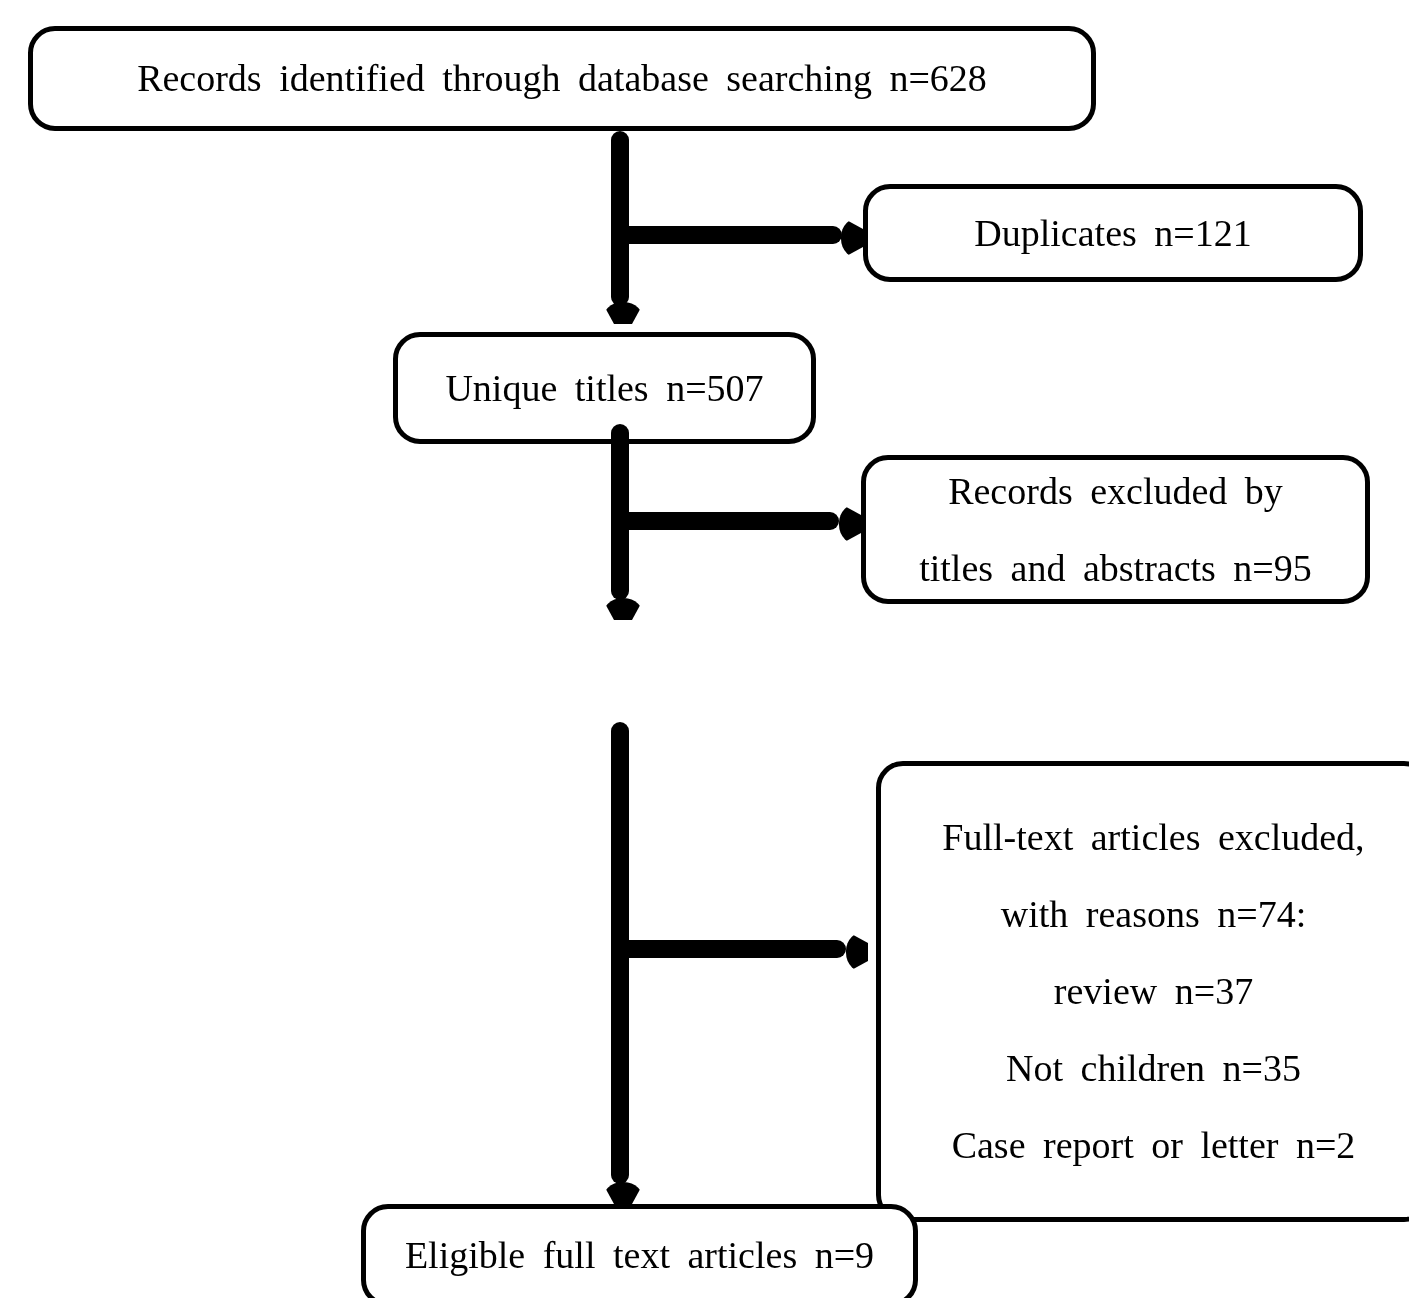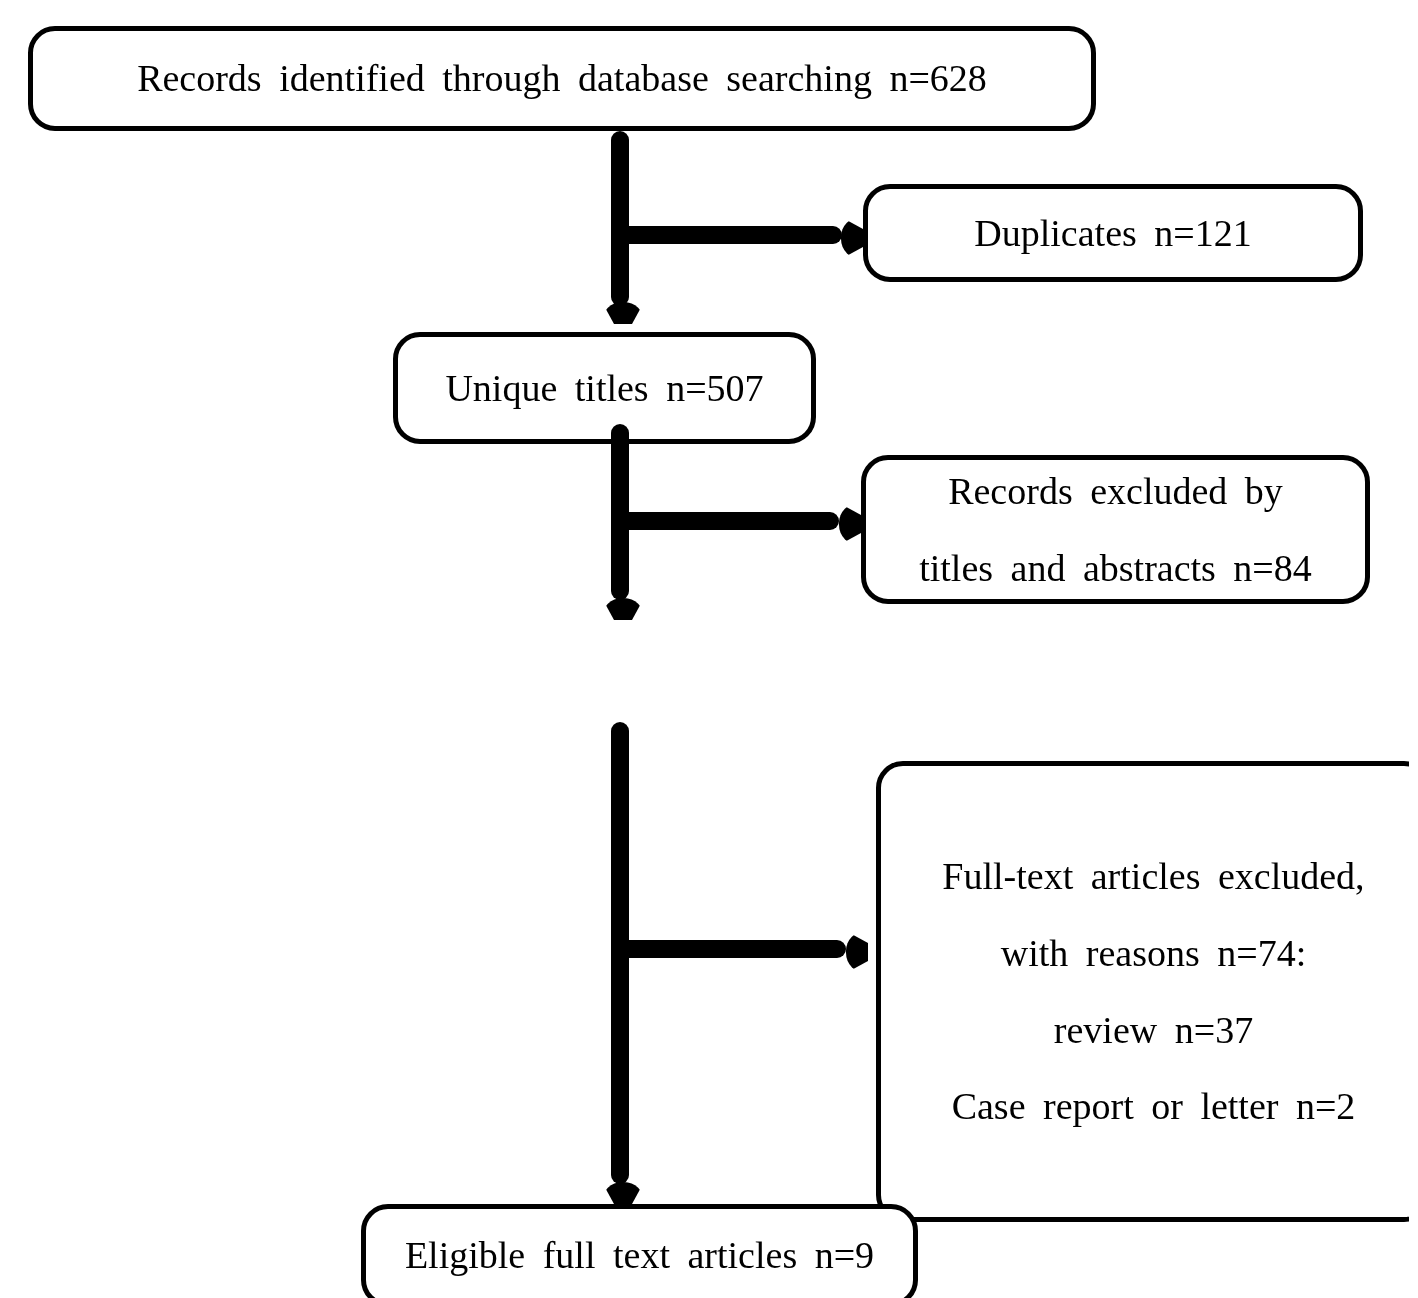--- a/index.html
+++ b/index.html
@@ -77,28 +77,29 @@
   <div class="box box-dupes">
     <span class="line">Duplicates n=121</span>
   </div>
 
   <div class="box box-unique">
     <span class="line">Unique titles n=507</span>
   </div>
 
   <div class="box box-excluded">
     <span class="line">Records excluded by</span>
-    <span class="line">titles and abstracts n=84</span>
+    <span class="line">titles and abstracts n=95</span>
   </div>
 
 
   <div class="box box-fulltext">
     <span class="line">Full-text articles excluded,</span>
     <span class="line">with reasons n=74:</span>
     <span class="line">review n=37</span>
+    <span class="line">Not children n=35</span>
     <span class="line">Case report or letter n=2</span>
   </div>
 
   <div class="box box-final">
     <span class="line">Eligible full text articles n=9</span>
   </div>
 
   <div class="vline v1"></div>
   <div class="arrow-down a1"></div>
 

